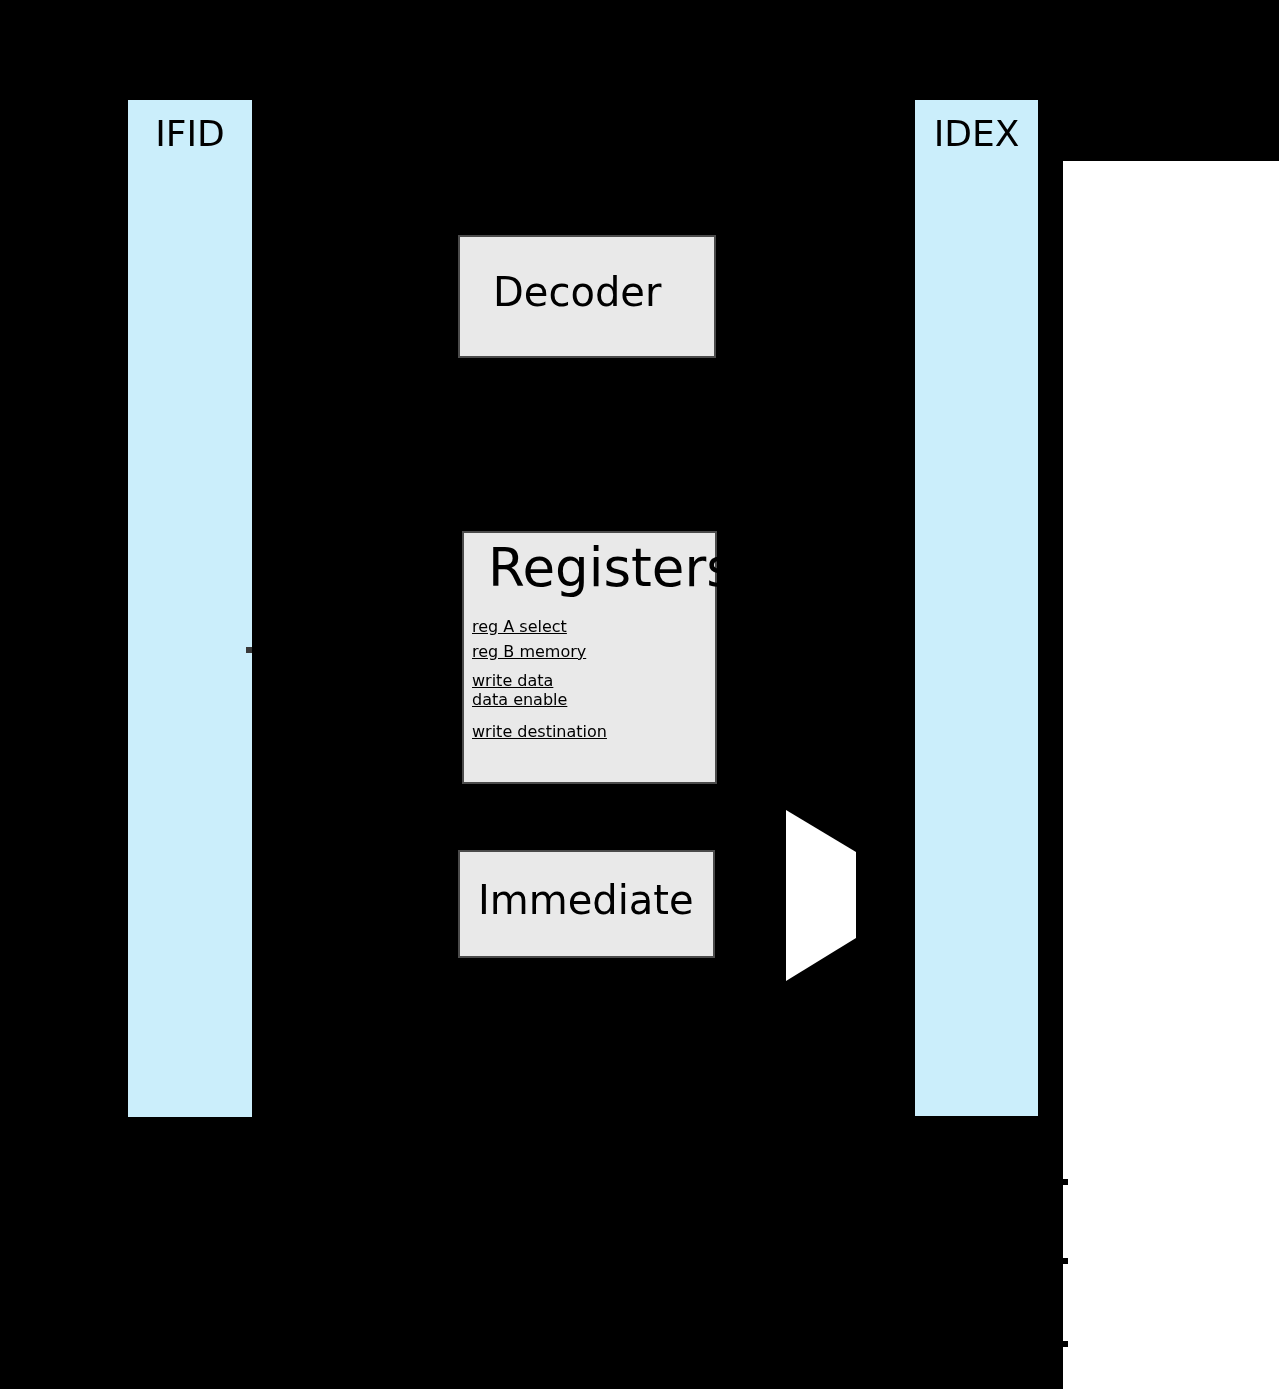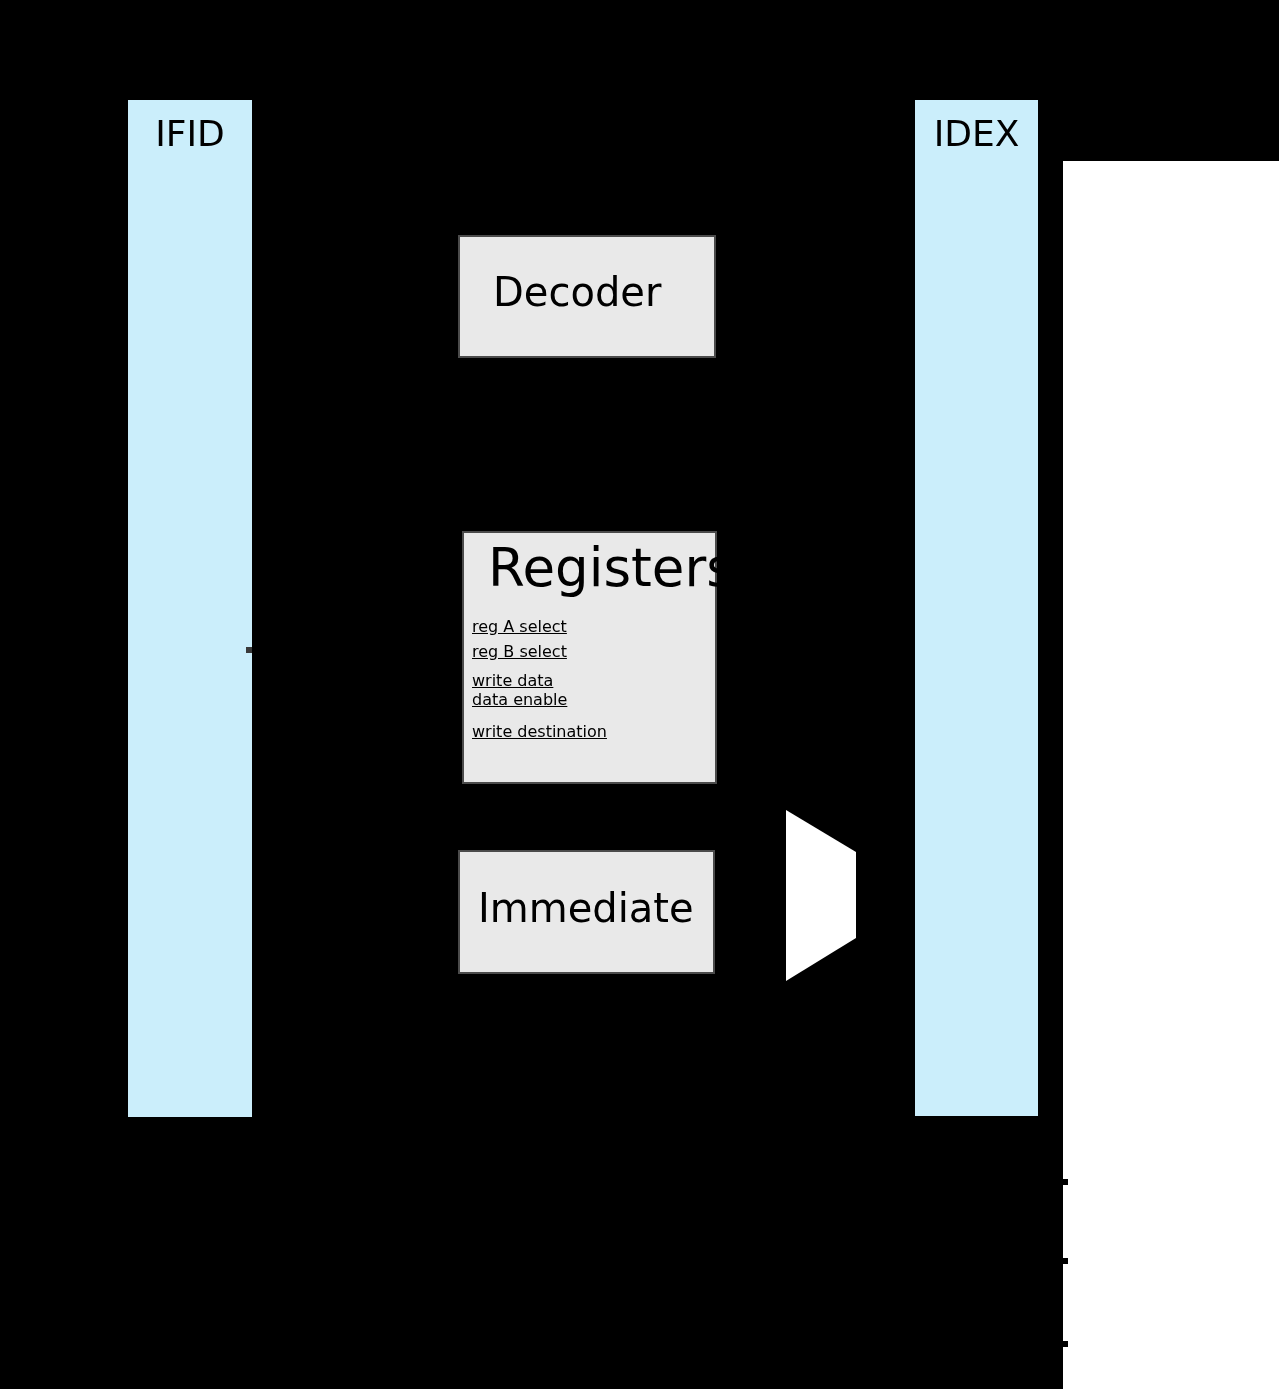--- a/index.html
+++ b/index.html
@@ -75,21 +75,21 @@
     font-size:16px; line-height:18px;
     white-space:nowrap;
     text-decoration:underline;
   }
   .port.p0{ top:85px; }
   .port.p1{ top:110px; }
   .port.p2{ top:139px; }
   .port.p3{ top:158px; }
   .port.p4{ top:190px; }
   .block.immediate{
-    left:458px; top:850px; width:257px; height:124px;
+    left:458px; top:850px; width:257px; height:108px;
     display:flex; align-items:center;
     padding-left:18px; padding-bottom:8px;
     font-size:40px;
   }
   .mux{
     position:absolute;
     left:786px; top:810px;
     width:70px; height:171px;
     background:var(--panel);
     clip-path:polygon(0% 0%, 100% 24.5%, 100% 74.8%, 0% 100%);
@@ -121,21 +121,21 @@
   </div>
 
   <div class="block decoder">
     <span>Decoder</span>
   </div>
 
 
   <div class="block registers">
     <div class="registers-title">Registers</div>
     <div class="port p0">reg A select</div>
-    <div class="port p1">reg B select</div>
+    <div class="port p1">reg B memory</div>
     <div class="port p2">write data</div>
     <div class="port p3">data enable</div>
     <div class="port p4">write destination</div>
   </div>
 
   <div class="block immediate">
     <span>Immediate</span>
   </div>
 
   <div class="mux"></div>

